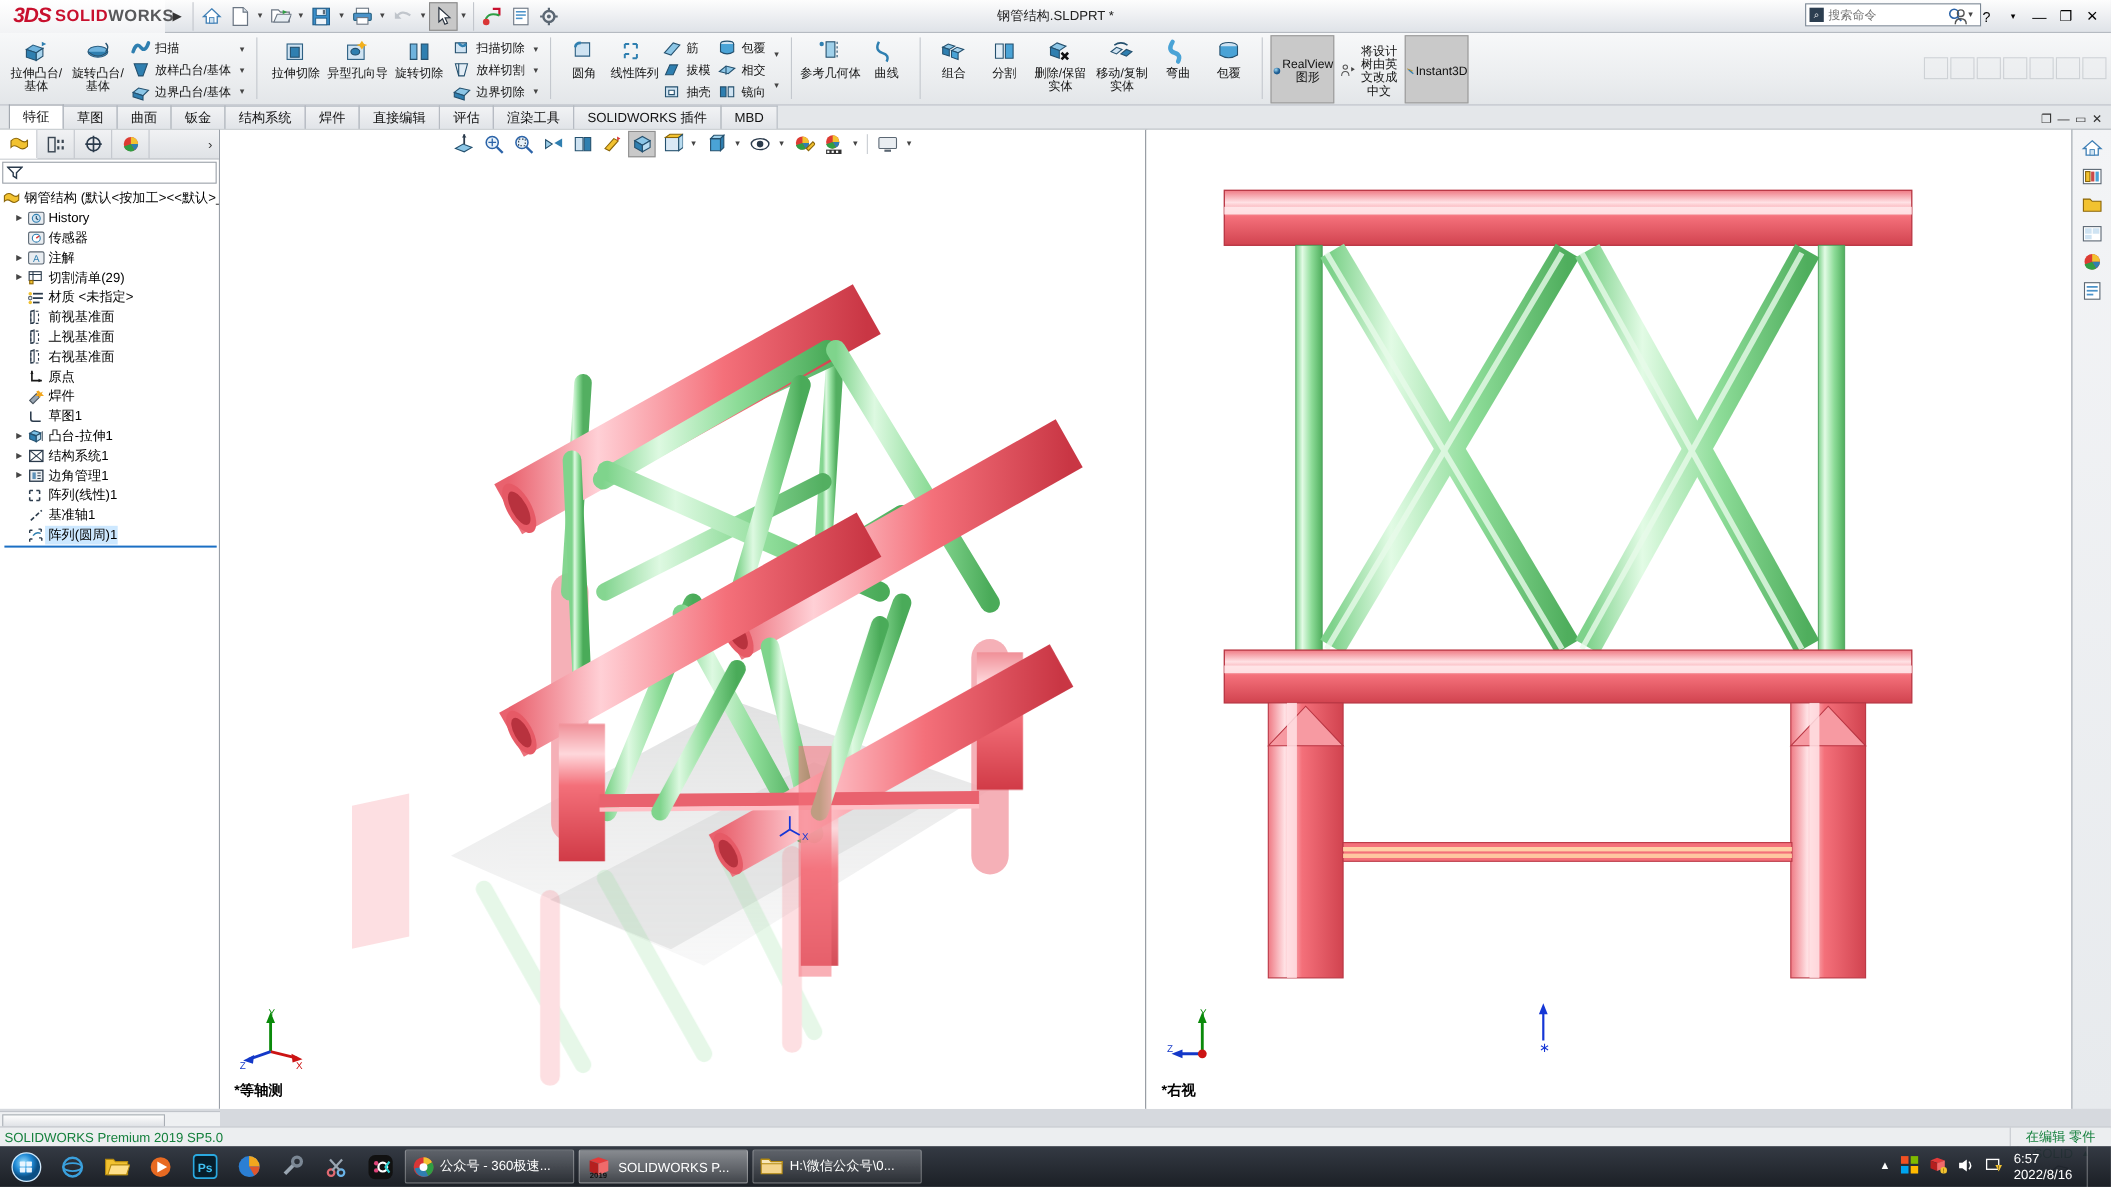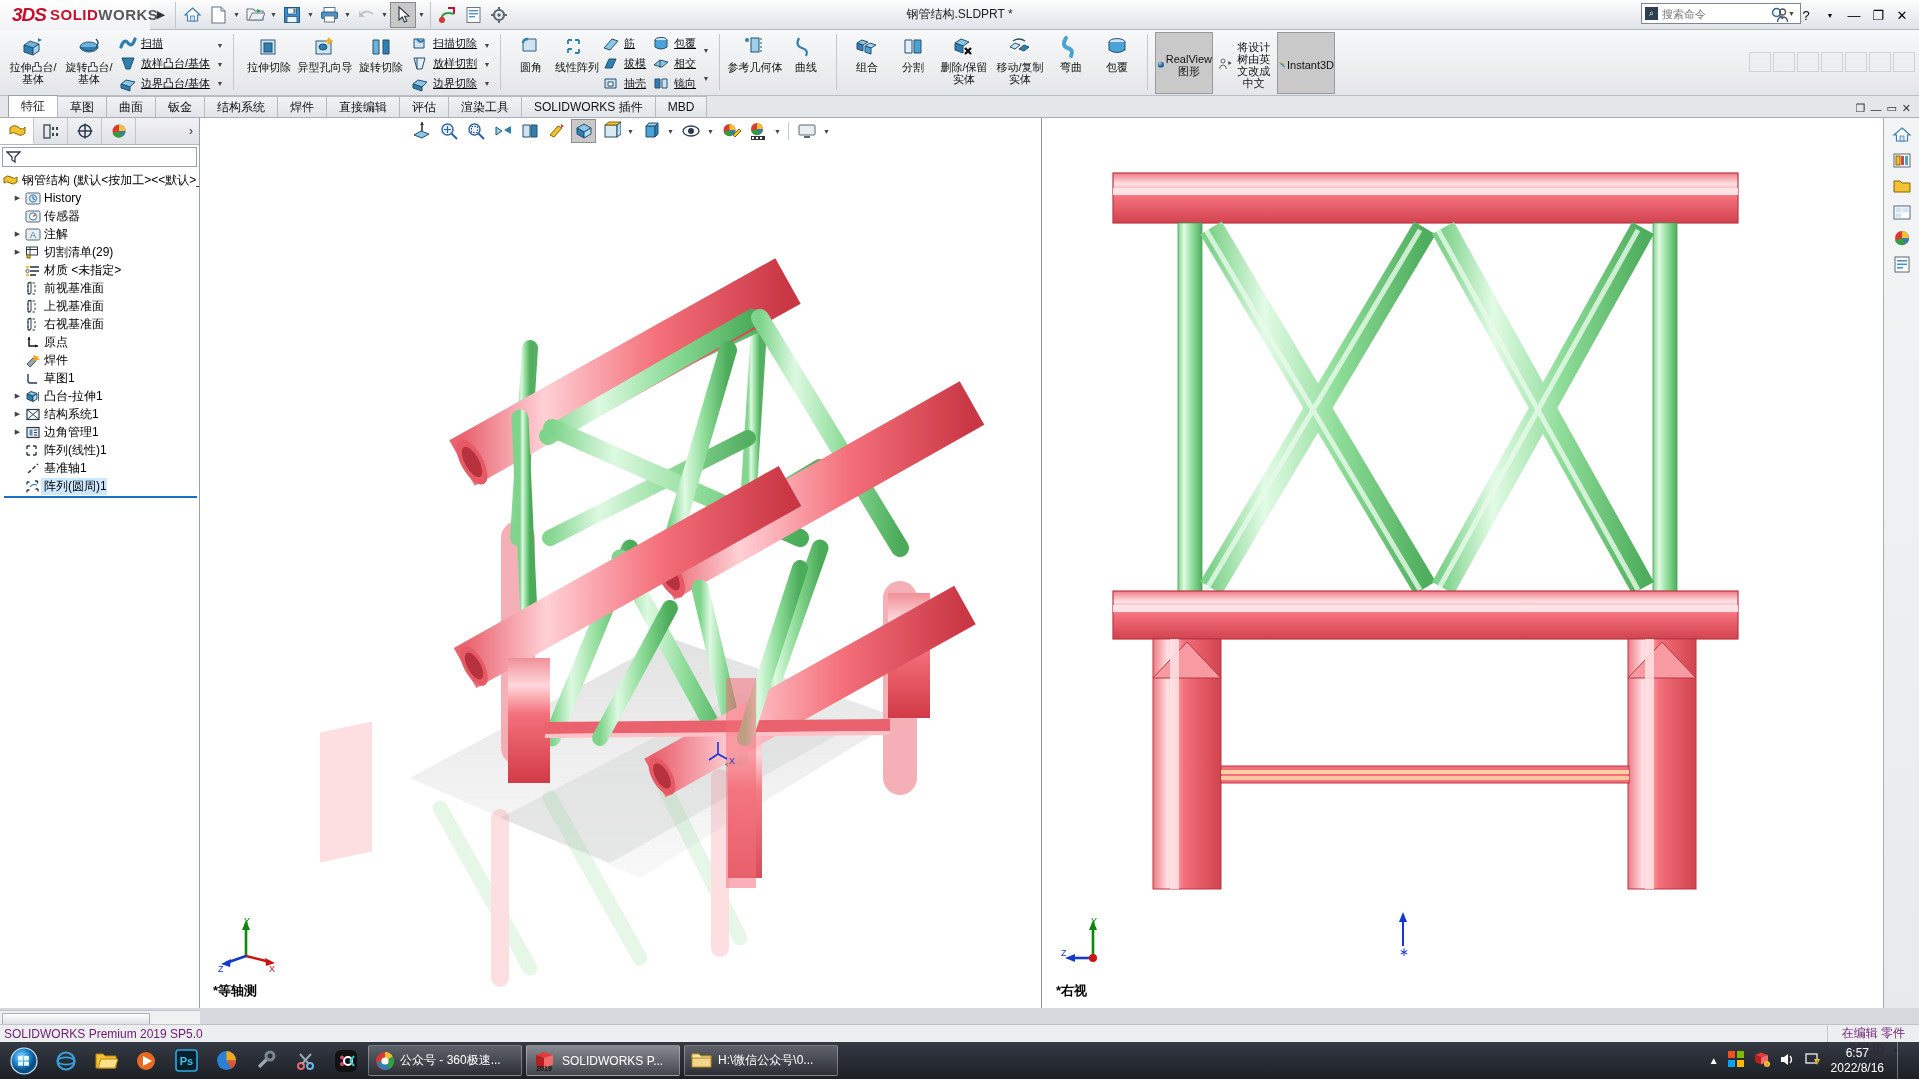--- a/index.html
+++ b/index.html
@@ -53,21 +53,21 @@
   .rgroup { display:flex; align-items:flex-start; padding:2px 3px 0 3px; height:66px;}
   .rsep { width:1px; background:#c4c8ce; margin:4px 4px; height:56px;}
   .bigbtn {
     width:46px; min-height:62px; display:flex; flex-direction:column; align-items:center;
     padding-top:3px; cursor:pointer; text-align:center;
   }
   .bigbtn .lbl { font-size:11px; line-height:12px; margin-top:2px; color:#111; width:46px; }
   .bigbtn.w54 { width:56px;} .bigbtn.w54 .lbl{width:56px;}
   .icon3d { width:26px;height:24px; display:block; }
   .smallcol { display:flex; flex-direction:column; padding-top:1px;}
-  .smbtn { display:flex; align-items:center; height:20px; padding:0 4px 0 2px; cursor:pointer; gap:4px;text-decoration:underline;}
+  .smbtn { display:flex; align-items:center; height:20px; padding:0 4px 0 2px; cursor:pointer; gap:4px;}
   .smbtn .lbl { font-size:11px; color:#111; white-space:nowrap;}
   .smicon { width:18px; height:17px; flex:0 0 18px;}
   .caretcol { display:flex; flex-direction:column; justify-content:space-around; height:60px; padding-top:4px;}
   .caret { font-size:7px; color:#444; width:12px; text-align:center; cursor:pointer; height:19px; line-height:19px;}
   .tglbtn { width:52px; min-height:62px; display:flex; flex-direction:row; align-items:center; padding-top:4px;
      cursor:pointer; text-align:center; background:#c9c9c9; border:1px solid #9a9a9a; }
   .tglbtn .lbl{ font-size:11px; line-height:12px; color:#111; width:52px;}
   .tglbtn.w58{width:58px;} .tglbtn.w58 .lbl{width:58px;}
 
   .ribbon-right { position:absolute; right:4px; top:22px; display:flex; gap:2px; opacity:.45;}
@@ -141,21 +141,21 @@
   }
   .navbtns { display:flex; align-items:center; height:16px; padding-left:2px;}
   .navbtns div { width:14px;height:14px;border:1px solid #9aa0a8; background:linear-gradient(#fafbfc,#dfe2e6);
     display:flex;align-items:center;justify-content:center;font-size:7px;margin-right:1px; cursor:pointer;}
   .btab { height:16px; padding:0 9px; display:flex;align-items:center; font-size:12px;
      border:1px solid #b6bbc2;border-bottom:none; background:linear-gradient(#f1f3f5,#e0e3e7); margin-right:-1px;cursor:pointer;}
   .btab.active{ background:#fff; height:17px;}
   .statusrow {
     position:absolute; left:0; bottom:37px; width:1919px; height:18px;
     background:#eceef0; border-top:1px solid #c0c4ca;
-    display:flex; align-items:center; font-size:12px; color:#701a75; padding-left:4px;
+    display:flex; align-items:center; font-size:12px; color:#15803d; padding-left:4px;
   }
   .sright { margin-left:auto; display:flex; align-items:center; height:18px;flex-direction:column;}
   .sright .cell { padding:0 14px; border-left:1px solid #c5c9cf; height:18px; display:flex;align-items:center; }
 
   
   .taskbar {
     position:absolute; left:0; bottom:0; width:1919px; height:37px;
     background:linear-gradient(rgba(40,46,56,.93),rgba(20,24,30,.96));
     display:flex; align-items:center; padding-left:2px;
   }
@@ -163,21 +163,21 @@
   .qlaunch { width:40px;height:21px; display:flex;align-items:center;justify-content:center;cursor:pointer;}
   .taskitem {
     height:31px; min-width:154px; max-width:170px; margin:2px 2px;
     background:linear-gradient(rgba(255,255,255,.22),rgba(255,255,255,.06));
     border:1px solid rgba(255,255,255,.30); border-radius:2px;
     display:flex; align-items:center; gap:5px; padding:0 6px; color:#fff; font-size:12px; cursor:pointer;
     overflow:hidden; white-space:nowrap;
   }
   .taskitem.active{ background:linear-gradient(rgba(255,255,255,.42),rgba(255,255,255,.16)); }
   .tray { margin-left:auto; display:flex; align-items:center; gap:9px; padding-right:10px; color:#fff;}
-  .trayclock { text-align:center; font-size:12px; line-height:15px; color:#fff; cursor:pointer;}
+  .trayclock { text-align:left; font-size:12px; line-height:15px; color:#fff; cursor:pointer;}
   .showdesk { width:12px;height:37px; border-left:1px solid rgba(255,255,255,.35); margin-left:4px;}
 </style>
 </head>
 <body>
 
 <div class="app">
 
   <div class="titlebar">
     <div class="sw-logo">
       <span class="ds">3DS</span>

